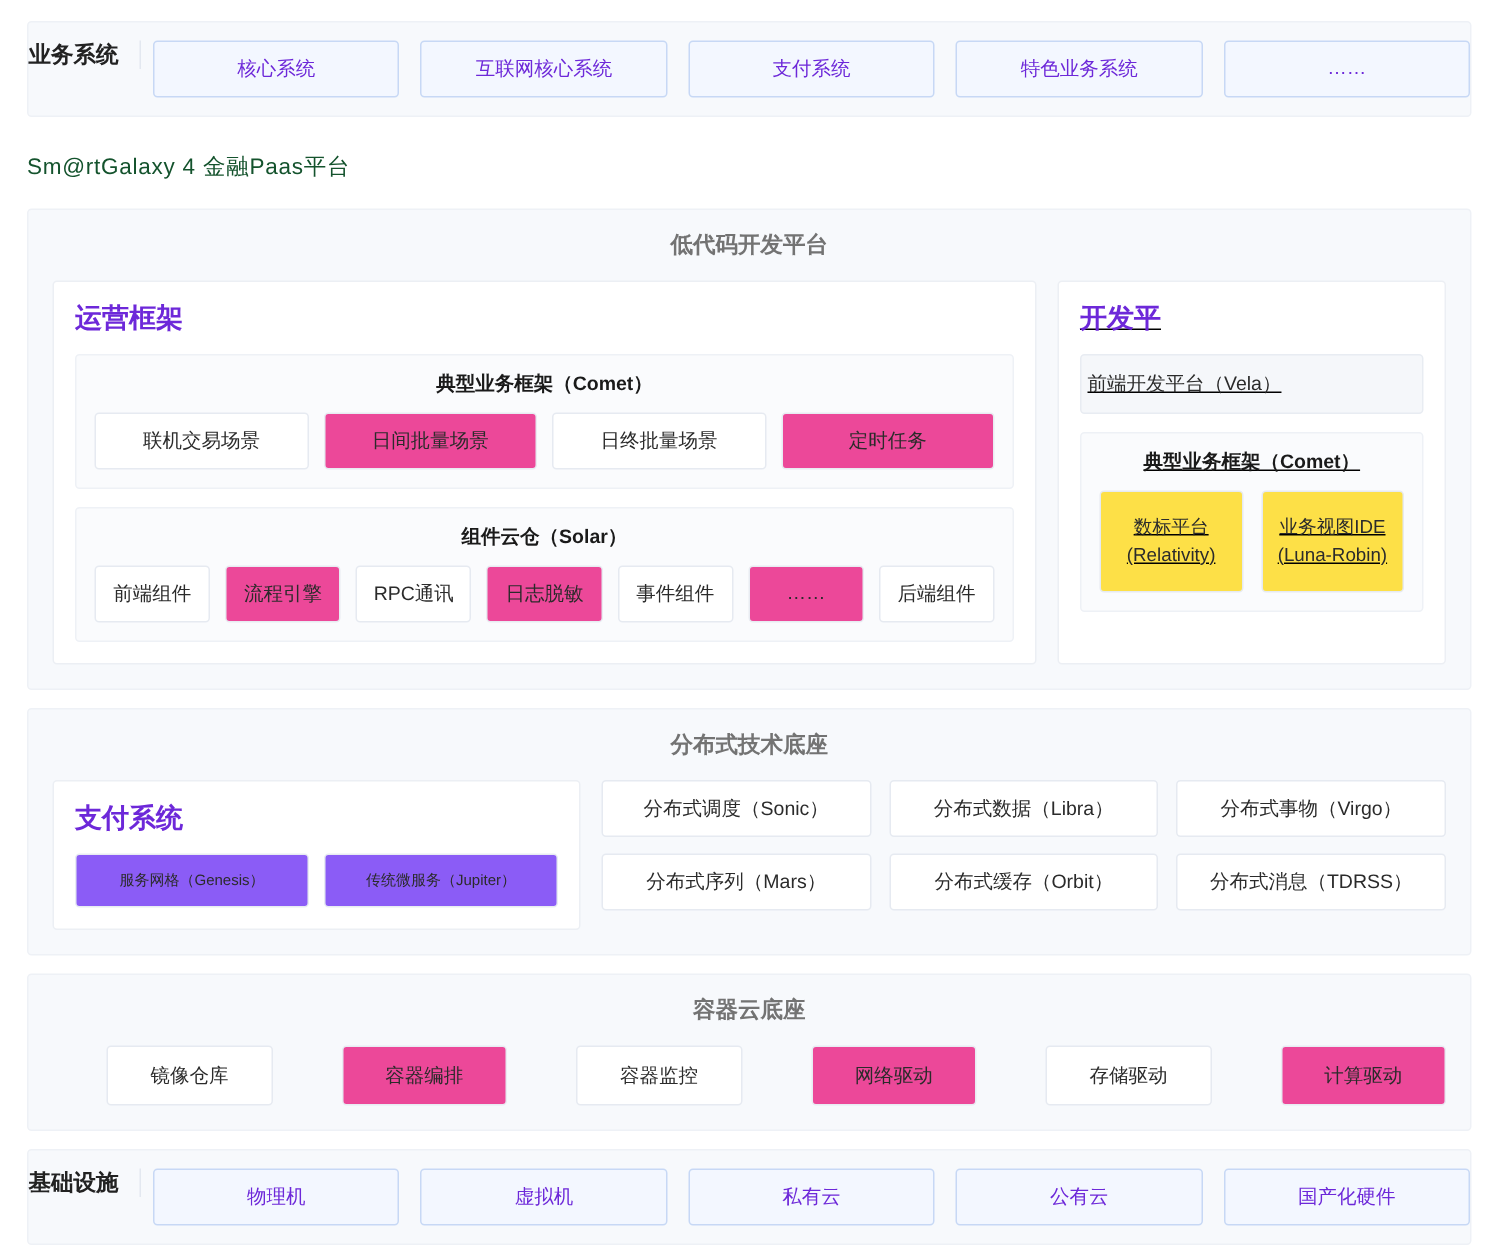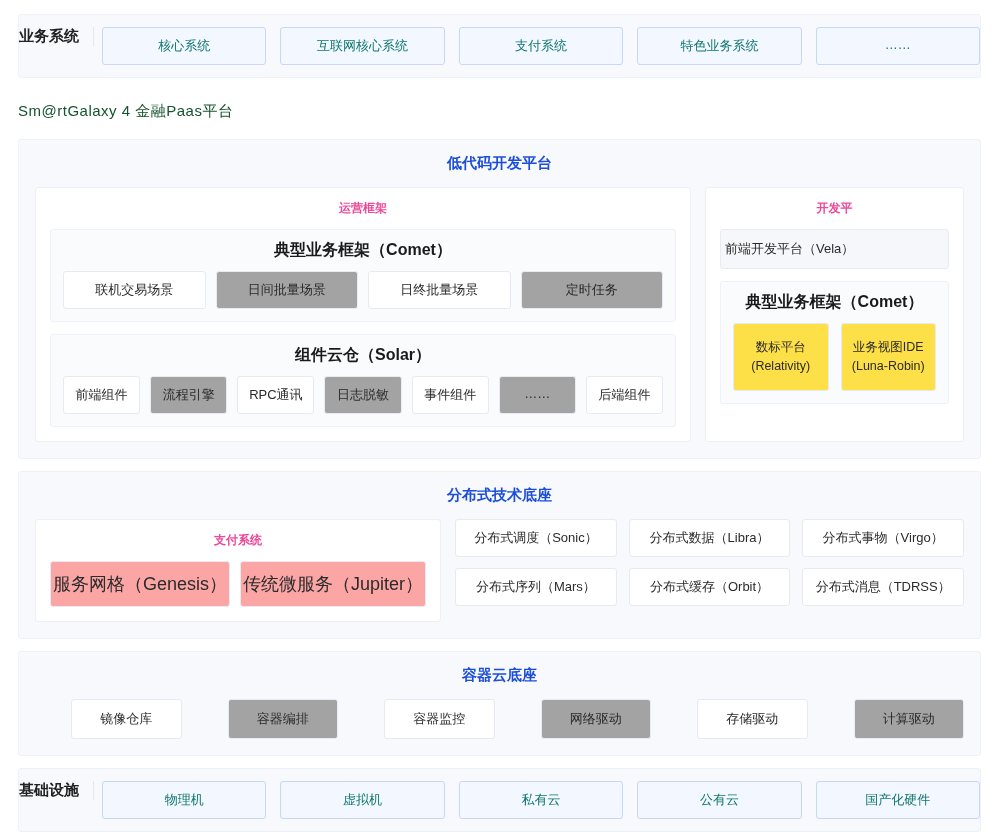--- a/index.html
+++ b/index.html
@@ -35,21 +35,21 @@
   }
   .pill-row {
     display: flex;
     flex: 1;
     gap: 14px;
   }
   .pill {
     flex: 1;
     text-align: center;
     font-size: 13px;
-    color: #0f766e;
+    color: #6d28d9;
     background: #f3f7ff;
     border: 1px solid #c7d8f5;
     border-radius: 3px;
     padding: 9px 4px;
     white-space: nowrap;
   }
 
   .platform-title {
     text-align: left;
     font-size: 15px;
@@ -63,66 +63,66 @@
     background: #f7f9fc;
     border: 1px solid #eef1f6;
     border-radius: 3px;
     padding: 14px 16px 16px 16px;
     margin-bottom: 12px;
   }
   .section-title {
     text-align: center;
     font-size: 15px;
     font-weight: bold;
-    color: #1d4ed8;
+    color: #737373;
     margin-bottom: 14px;
   }
 
   .white-box {
     background: #ffffff;
     border: 1px solid #eceff4;
     border-radius: 3px;
     padding: 12px 14px 14px 14px;
   }
   .box-title {
-    text-align: center;
-    font-size: 12px;
-    font-weight: bold;
-    color: #ec4899;
+    text-align: left;
+    font-size: 18px;
+    font-weight: bold;
+    color: #6d28d9;
     margin-bottom: 12px;
   }
   .sub-box {
     background: #fafbfd;
     border: 1px solid #eef1f6;
     border-radius: 3px;
     padding: 10px 12px 12px 12px;
     margin-bottom: 12px;
   }
   .sub-box:last-child { margin-bottom: 0; }
   .sub-title {
     text-align: center;
-    font-size: 16px;
+    font-size: 13px;
     font-weight: bold;
     color: #1a1a1a;
     margin-bottom: 10px;
   }
 
   .chip-row { display: flex; gap: 10px; }
   .chip {
     flex: 1;
     text-align: center;
     font-size: 13px;
     color: #2b2b2b;
     background: #ffffff;
     border: 1px solid #e6eaf1;
     border-radius: 3px;
     padding: 9px 2px;
     white-space: nowrap;
   }
-  .chip.grey { background: #a3a3a3; border-color: #e8ecf2; }
+  .chip.grey { background: #ec4899; border-color: #e8ecf2; }
 
   
   .lowcode-cols { display: flex; gap: 14px; align-items: stretch; }
   .lowcode-left { flex: 0 0 656px; }
   .lowcode-right { flex: 1; }
 
   .right-inner-chip {
     background: #f5f7fa;
     border: 1px solid #e8ecf2;
     border-radius: 3px;
@@ -153,23 +153,23 @@
   .msvc-box {
     background: #ffffff;
     border: 1px solid #eceff4;
     border-radius: 3px;
     padding: 12px 14px 14px 14px;
     height: 100%;
   }
   .msvc-chip {
     flex: 1;
     text-align: center;
-    font-size: 18px;
-    color: #2b2b2b;
-    background: #fca5a5;
+    font-size: 10px;
+    color: #2b2b2b;
+    background: #8b5cf6;
     border: 1px solid #e8ecf2;
     border-radius: 3px;
     padding: 10px 2px;
     white-space: nowrap;
   }
 
   .container-chips { display: flex; gap: 10px; }
   .container-chips .chip { padding: 10px 2px; margin-left: 36px; }
 
   .footer-band { margin-top: 12px; }
@@ -219,21 +219,21 @@
               <div class="chip grey">日志脱敏</div>
               <div class="chip">事件组件</div>
               <div class="chip grey">……</div>
               <div class="chip">后端组件</div>
             </div>
           </div>
         </div>
       </div>
 
       <div class="lowcode-right">
-        <div class="white-box" style="height:100%;">
+        <div class="white-box" style="height:100%;text-decoration:underline;">
           <div class="box-title">开发平</div>
           <div class="right-inner-chip">前端开发平台（Vela）</div>
           <div class="sub-box" style="margin-top:12px;">
             <div class="sub-title">典型业务框架（Comet）</div>
             <div class="two-tall">
               <div class="tall-chip" style="white-space:pre-line;">数标平台
 (Relativity)</div>
               <div class="tall-chip" style="white-space:pre-line;">业务视图IDE
 (Luna-Robin)</div>
             </div>

